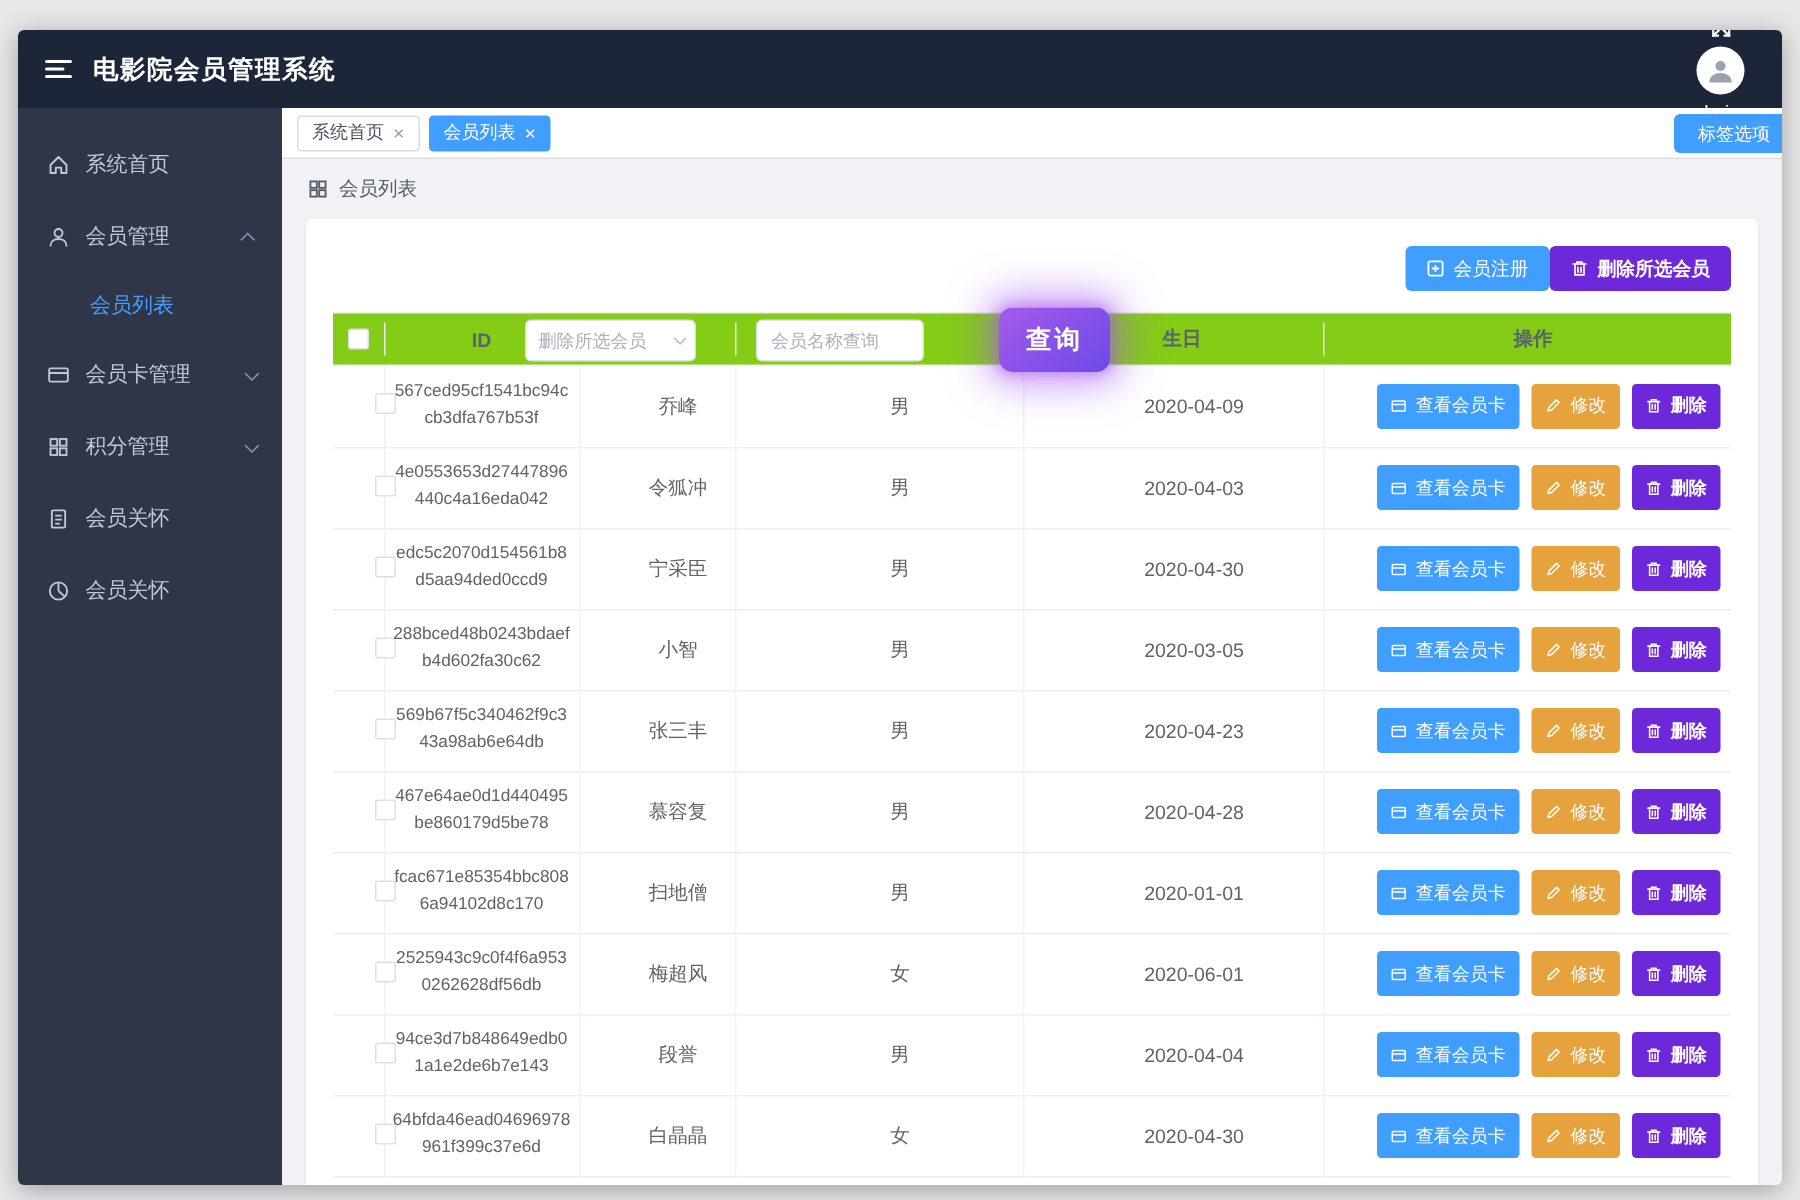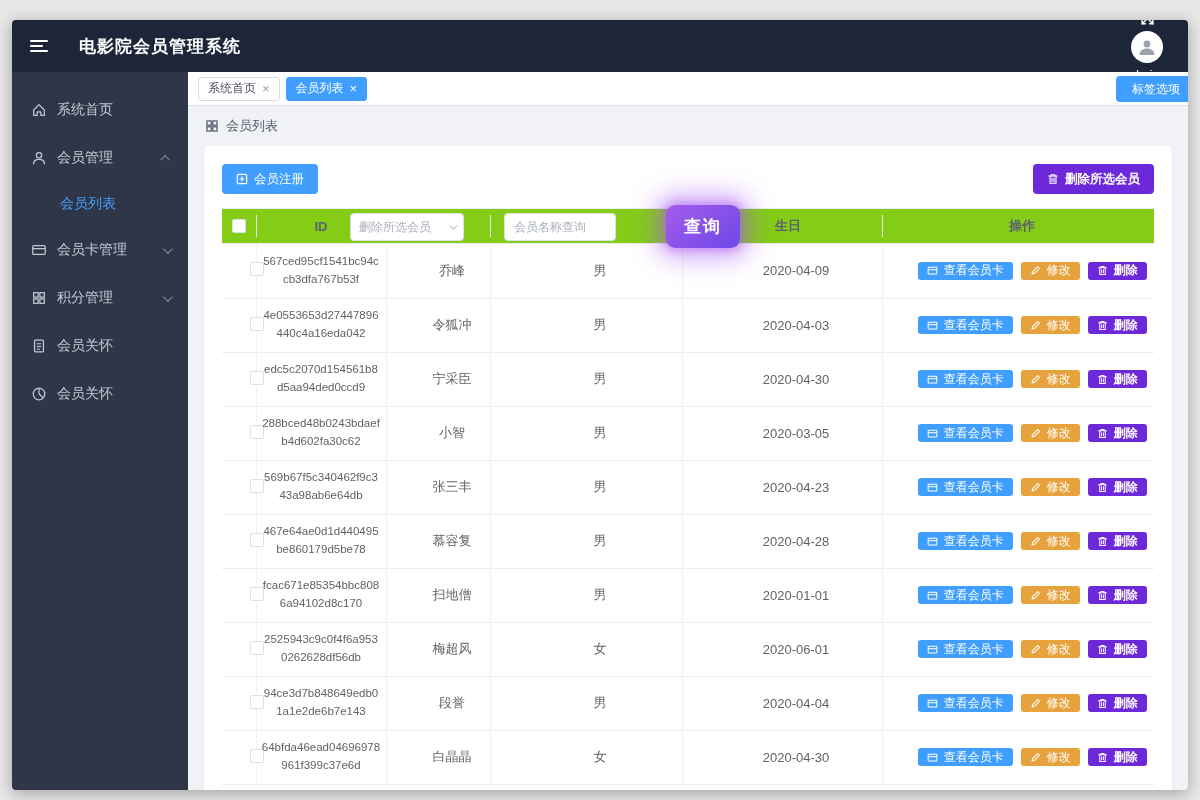--- a/index.html
+++ b/index.html
@@ -15,21 +15,21 @@
     border-radius:4px; overflow:hidden;
     box-shadow:0 3px 16px rgba(0,0,0,.30);
     display:flex; flex-direction:column;
   }
   
   .navbar {
     height:52px; flex:0 0 52px; background:#1d2639; color:#fff;
     display:flex; align-items:center; padding:0 18px;
   }
   .hamburger { display:inline-flex; cursor:pointer; margin-right:14px; }
-  .app-title { font-size:17px; font-weight:bold; letter-spacing:1px;margin-left:17px; }
+  .app-title { font-size:17px; font-weight:bold; letter-spacing:1px; }
   .nav-right { margin-left:auto; display:flex; align-items:center; gap:4px;flex-direction:column; }
   .fullscreen { display:inline-flex; cursor:pointer; }
   .avatar {
     width:32px; height:32px; border-radius:50%; background:#fff;
     display:inline-flex; align-items:center; justify-content:center; overflow:hidden;
   }
   .user-menu { display:inline-flex; align-items:center; gap:5px; color:#fff; font-size:13px; cursor:pointer; }
   .caret-down { font-size:10px; color:#cdd3dd; }
   
   .app-body { flex:1; display:flex; min-height:0; }
@@ -71,30 +71,30 @@
   .breadcrumb {
     height:40px; flex:0 0 40px; display:flex; align-items:center; gap:7px;
     padding:0 17px; color:#545c6b; font-size:13px;
   }
   
   .content { flex:1; min-height:0; padding:0 16px 16px; }
   .card {
     background:#fff; border-radius:4px; box-shadow:0 1px 3px rgba(0,0,0,.06);
     padding:18px; height:660px;
   }
-  .toolbar { display:flex; justify-content:space-between; align-items:center; margin-bottom:14px; }
+  .toolbar { display:flex; justify-content:flex-end; align-items:center; margin-bottom:14px; }
   .btn {
     display:inline-flex; align-items:center; gap:6px; border:none; cursor:pointer;
     color:#fff; font-size:12.5px; border-radius:4px; height:30px; padding:0 14px;
     font-family:inherit; white-space:nowrap;
   }
   .btn.primary { background:#409eff; }
   .btn.danger  { background:#6d28d9;font-weight:bold; }
   .btn.warning { background:#e6a23c; }
-  .btn.sm { height:18px; padding:0 9px; font-size:12px; border-radius:3px; }
+  .btn.sm { height:30px; padding:0 9px; font-size:12px; border-radius:3px; }
   
   .table-wrap { width:100%; }
   .thead-bar {
     position:relative; height:36px; background:#84cc16;
     border-top:1px solid #ebeef5; border-bottom:1px solid #ebeef5;
     font-size:13px; color:#5a6270; font-weight:bold;
   }
   .thead-bar .hpos { position:absolute; top:0; height:100%; display:flex; align-items:center; justify-content:center; }
   .vline { position:absolute; top:6px; bottom:6px; width:1px; background:#e7eaf0; }
   .checkbox {

